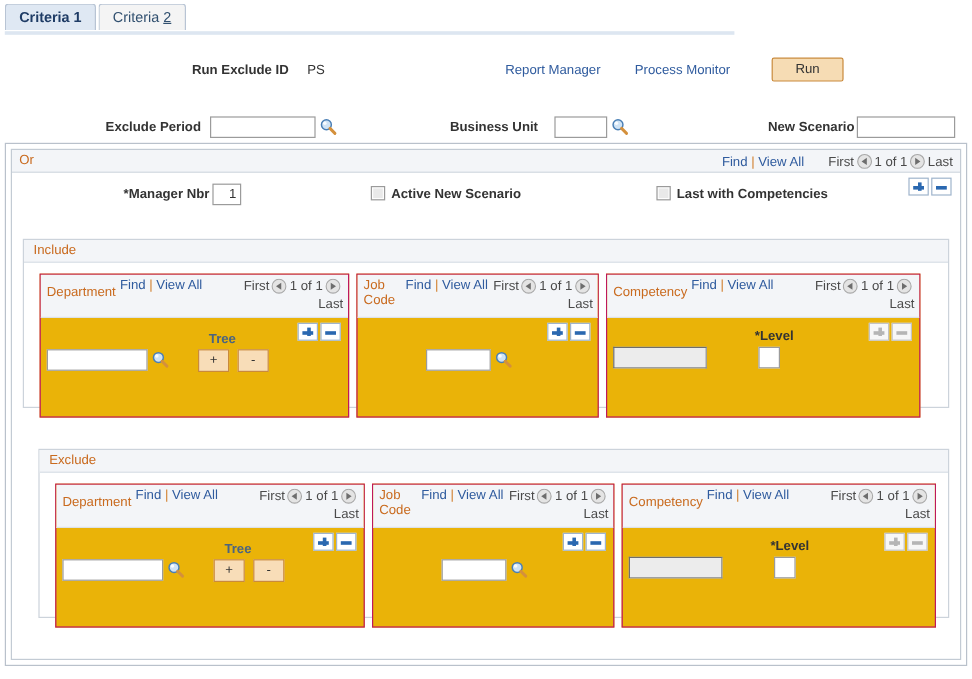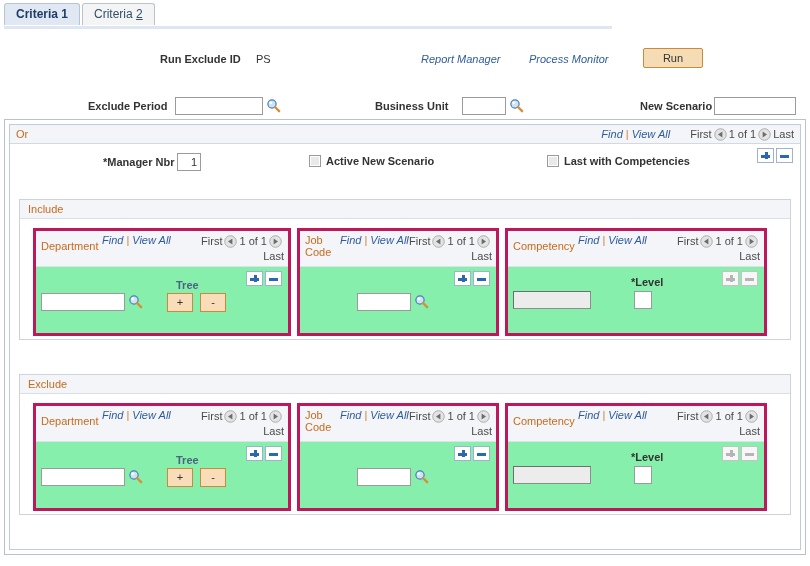--- a/index.html
+++ b/index.html
@@ -59,21 +59,21 @@
   .lbl-bold { font-weight: bold; color: #333; font-size: 11px; }
   .lbl-plain { color: #333; font-size: 11px; }
 
   .runrow {
     position: absolute; top: 21px; left: 0; right: 0; height: 22px;
   }
   .rcid-label { position: absolute; left: 160px; top: 3px; }
   .rcid-value { position: absolute; left: 256px; top: 3px; }
 
   .plink {
-    color: #2f5b9e; text-decoration: none; font-size: 11px; cursor: pointer; font-style: italic;
+    color: #2f5b9e; text-decoration: none; font-size: 11px; cursor: pointer;
   }
 
   .lnk-reportmgr { position: absolute; left: 421px; top: 3px; }
   .lnk-procmon   { position: absolute; left: 529px; top: 3px; }
 
   .runbtn {
     position: absolute; left: 643px; top: -2px;
     width: 60px; height: 20px;
     background: #f6dcb4;
     border: 1px solid #c98a3c;
@@ -199,23 +199,23 @@
   }
   .sectbar .stitle {
     position: absolute; left: 8px; top: 3px;
     color: #c96a1e; font-size: 11px;
   }
   .sectbody { position: relative; height: 120px; }
 
   
   .panel {
     position: absolute; top: 9px;
-    border: 3px solid #be185d;
-    background: #86efac;
-    height: 108px;
+    border: 1px solid #be185d;
+    background: #eab308;
+    height: 120px;
   }
   .panelhdr {
     position: relative;
     height: 36px;
     background: #f3f5f8;
     border-bottom: 1px solid #dde2e8;
   }
   .panelhdr .ptitle {
     position: absolute; left: 5px; top: 9px;
     color: #c96a1e; font-size: 11px; line-height: 12px;
@@ -436,21 +436,21 @@
             </div>
             <input class="inp ro" type="text" style="position: absolute; left: 5px; top: 24px; width: 78px;" readonly="" value="">
             <span class="lvl-label" style="left:123px; top:9px;">*Level</span>
             <input class="inp" type="text" style="position: absolute; left: 126px; top: 24px; width: 18px;" value="">
           </div>
         </div>
 
       </div>
     </div>
 
-    <div class="section" style="top:249px;">
+    <div class="section" style="top:249px;margin-left:13px;">
       <div class="sectbar">
         <span class="stitle">Exclude</span>
       </div>
       <div class="sectbody">
 
         <div class="panel" style="left:13px; width:258px;">
           <div class="panelhdr">
             <span class="ptitle">Department</span>
             <span class="pfind" style="left:66px;">
               <a class="plink">Find</a><span class="sep">|</span><a class="plink">View All</a>

